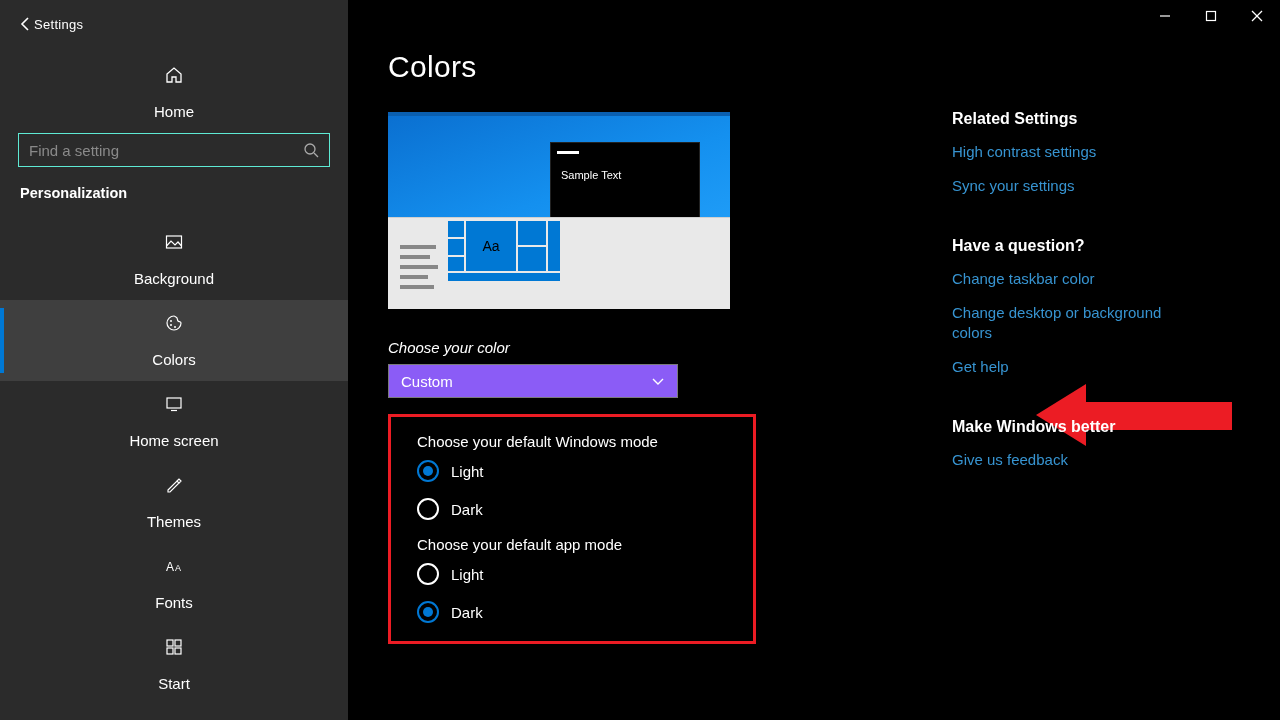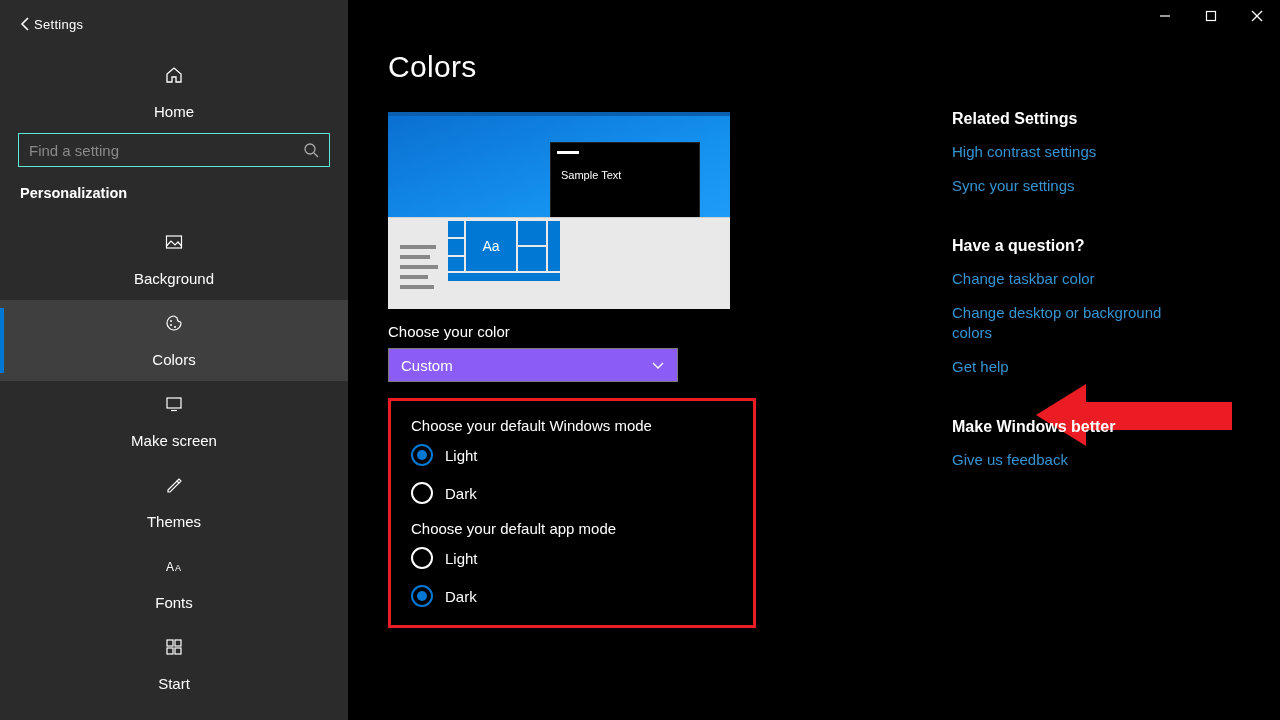--- a/index.html
+++ b/index.html
@@ -24,42 +24,42 @@
   .nav-item.selected::before { content:""; position:absolute; left:0; top:8px; bottom:8px; width:4px; background:#0078d4; }
 
   
   .main { flex: 1; height: 100%; background: #000; padding: 50px 40px 0 40px; display: flex; gap: 30px; position: relative; }
   .content { width: 580px; }
   .page-title { font-size: 30px; font-weight: 400; margin-bottom: 28px; letter-spacing: .3px; }
   .preview { width: 342px; height: 197px; background: linear-gradient(160deg,#0a6fd0 0%,#1490ef 45%,#2aa8ff 100%); position: relative; overflow: hidden; }
   .preview .taskbar-area { position:absolute; left:0; bottom:0; width:100%; height:92px; background:#e9e9e9; border-top:1px solid #d0d0d0; }
   .preview .start-tiles { position:absolute; left:60px; bottom:14px; width:112px; height:74px; }
   .preview .tile { position:absolute; background:#0078d4; }
-  .preview .tile.big { left:18px; top:0; width:50px; height:50px; display:flex; align-items:center; justify-content:center; color:#ffffff; font-size:14px; }
+  .preview .tile.big { left:18px; top:0; width:50px; height:50px; display:flex; align-items:center; justify-content:center; color:#000000; font-size:14px; }
   .preview .tile.s1 { left:0; top:0; width:16px; height:16px; }
   .preview .tile.s2 { left:0; top:18px; width:16px; height:16px; }
   .preview .tile.s3 { left:0; top:36px; width:16px; height:14px; }
   .preview .tile.r1 { left:70px; top:0; width:28px; height:24px; }
   .preview .tile.r2 { left:70px; top:26px; width:28px; height:24px; }
   .preview .tile.r3 { left:100px; top:0; width:12px; height:50px; }
   .preview .tile.bar { left:0; top:52px; width:112px; height:8px; }
   .preview .list { position:absolute; left:12px; bottom:14px; width:44px; }
   .preview .list .line { height:4px; background:#888; margin-bottom:6px; }
   .preview .list .line:nth-child(1){width:36px}.preview .list .line:nth-child(2){width:30px}.preview .list .line:nth-child(3){width:38px}.preview .list .line:nth-child(4){width:28px}.preview .list .line:nth-child(5){width:34px}
   .preview .topbar { position:absolute; left:0; top:0; right:0; height:4px; background:#0a5fb0; }
   .preview .window { position:absolute; right:30px; top:30px; width:150px; height:106px; background:#000; border:1px solid #222; }
   .preview .window .titlebar { height:18px; display:flex; align-items:center; padding-left:6px; }
   .preview .window .titlebar .tline { width:22px; height:3px; background:#fff; }
   .preview .window .body { padding:8px 10px; color:#fff; font-size:11px; }
 
-  .setting-label { font-size:15px; margin-top:14px; margin-bottom:8px; }
+  .setting-label { font-size:15px; margin-top:30px; margin-bottom:8px;font-style:italic; }
   .select { width:290px; height:34px; border:1px solid #7a7a7a; display:flex; align-items:center; justify-content:space-between; padding:0 12px; color:#fff; font-size:15px; cursor:pointer; background:#8b5cf6; }
   .chev { width:14px; height:14px; }
 
-  .highlight-box { border:3px solid #ec1c24; margin-top:16px; padding:16px 26px 18px 20px; width:368px; }
+  .highlight-box { border:3px solid #ec1c24; margin-top:16px; padding:16px 26px 18px 26px; width:368px; }
   .sub-label { font-size:15px; margin-bottom:10px; }
   .radio-row { display:flex; align-items:center; gap:12px; margin-bottom:16px; cursor:pointer; }
   .radio { width:22px; height:22px; border:2px solid #fff; border-radius:50%; display:flex; align-items:center; justify-content:center; }
   .radio.sel { border-color:#0078d4; }
   .radio.sel .dot { width:10px; height:10px; background:#0078d4; border-radius:50%; }
   .radio-label { font-size:15px; }
 
   
   .arrow-annotation { position:absolute; left:688px; top:384px; width:200px; height:60px; }
   .arrow-annotation .shaft { position:absolute; left:46px; top:18px; width:150px; height:28px; background:#ec1c24; }
@@ -130,21 +130,21 @@
       </span>
     <span class="label">Colors</span>
   </div>
   <div class="nav-item">
     <span class="icon">
         <svg width="18" height="18" viewBox="0 0 18 18">
           <rect x="2" y="3" width="14" height="10" stroke="#fff" stroke-width="1.2" fill="none"></rect>
           <line x1="6" y1="15.5" x2="12" y2="15.5" stroke="#fff" stroke-width="1.2"></line>
         </svg>
       </span>
-    <span class="label">Make screen</span>
+    <span class="label">Home screen</span>
   </div>
   <div class="nav-item">
     <span class="icon">
         <svg width="18" height="18" viewBox="0 0 18 18">
           <path d="M3 14 L12 5 L14 7 L5 16 L3 16 Z" stroke="#fff" stroke-width="1.2" fill="none"></path>
           <path d="M12 5 L14 3 L16 5 L14 7" stroke="#fff" stroke-width="1.2" fill="none"></path>
         </svg>
       </span>
     <span class="label">Themes</span>
   </div>

